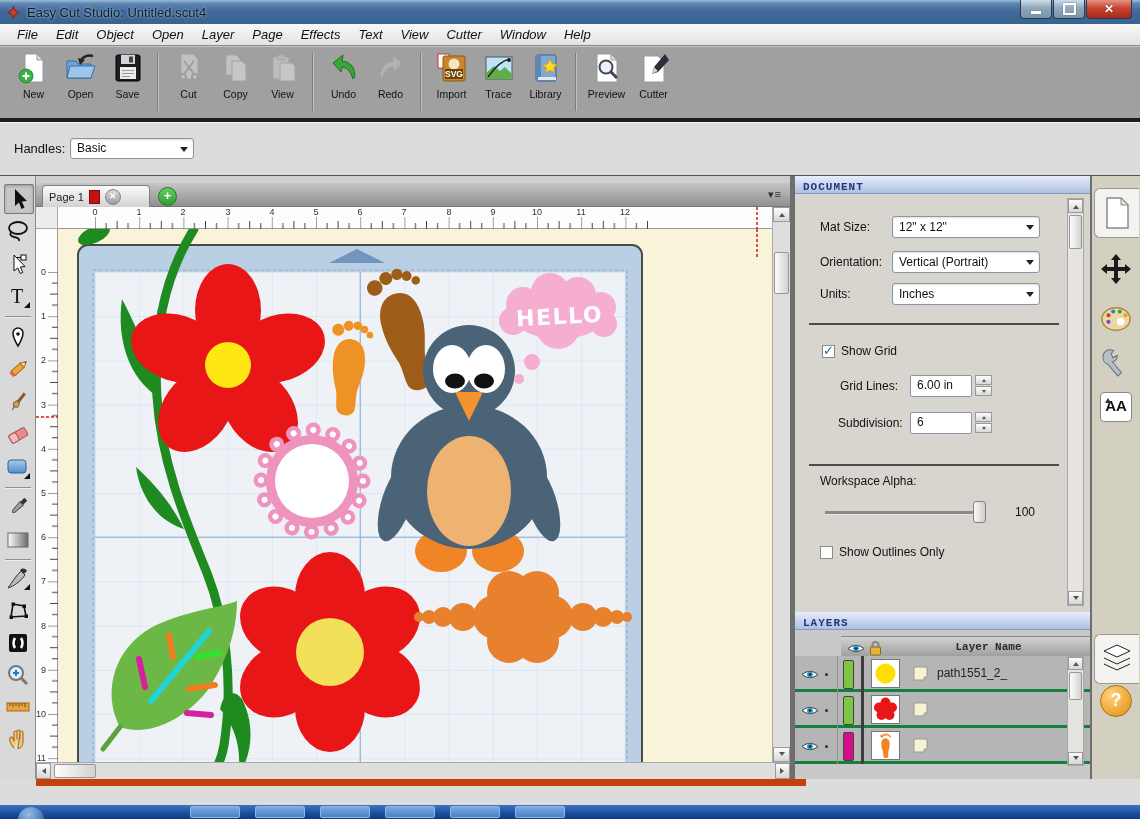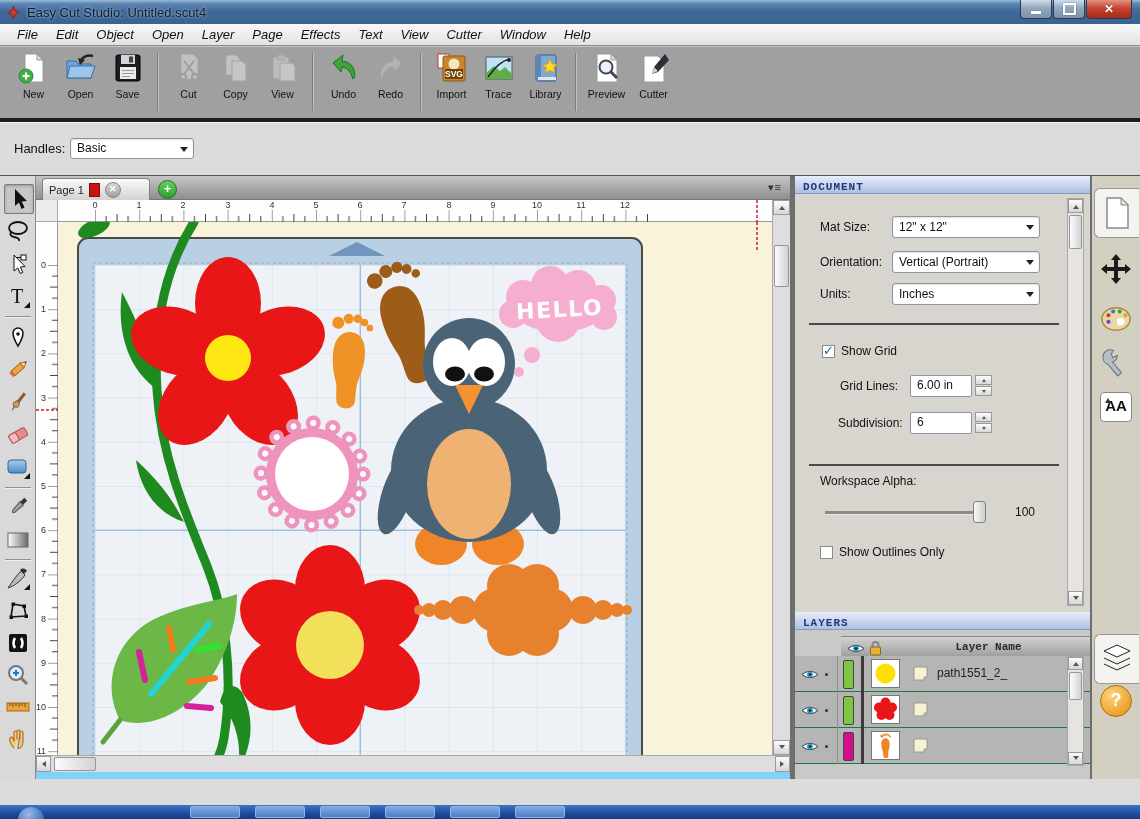--- a/index.html
+++ b/index.html
@@ -45,21 +45,21 @@
   
   .main{position:absolute;left:0;top:176px;width:1140px;height:603px;background:#cfcfcf;}
   
   .left-tools{position:absolute;left:0;top:0;width:36px;height:603px;background:#d9d9d9;
     border-right:1px solid #8a8a8a;box-sizing:border-box;}
   .tool{position:absolute;left:4px;width:28px;height:28px;display:flex;align-items:center;justify-content:center;}
   .tool svg{width:26px;height:26px;}
   .tool.selected{background:#c7c7c7;border:1px solid #7a7a7a;border-radius:2px;box-shadow:inset 0 1px 3px #999;}
   .tdiv{position:absolute;left:5px;width:26px;height:0;border-top:1px solid #909090;border-bottom:1px solid #efefef;}
   
-  .canvas-col{position:absolute;left:36px;top:0;width:770px;height:603px;background:#7dd3fc;}
+  .canvas-col{position:absolute;left:36px;top:7px;width:770px;height:603px;background:#c2410c;}
   .tabbar{position:absolute;left:0;top:0;width:754px;height:24px;
     background:linear-gradient(#c6c6c6,#8f8f8f);border-bottom:1px solid #777;box-sizing:border-box;}
   .ptab{position:absolute;left:6px;top:2px;height:22px;width:108px;
     background:linear-gradient(#fbfbfb,#d2d2d2);border:1px solid #808080;border-bottom:none;
     border-radius:4px 4px 0 0;display:flex;align-items:center;font-size:11px;color:#222;padding:0 6px;box-sizing:border-box;}
   .ptab .swatch{width:9px;height:12px;background:#c61212;border:1px solid #7c0d0d;margin:0 5px;}
   .tab-close{width:14px;height:14px;border-radius:50%;background:linear-gradient(#d8d8d8,#9f9f9f);
     border:1px solid #848484;color:#fff;font-size:9px;line-height:12px;text-align:center;font-weight:bold;}
   .tab-add{position:absolute;left:122px;top:4px;width:17px;height:17px;border-radius:50%;
     background:linear-gradient(#62cf62,#2f9e2f);border:1px solid #1d7a1d;color:#fff;
@@ -113,21 +113,21 @@
     border:1px solid #808080;border-radius:3px;box-sizing:border-box;}
   .pscroll{position:absolute;left:272px;width:17px;background:#e6e4e0;border:1px solid #a8a8a8;box-sizing:border-box;}
   
   .layers-section{position:absolute;left:0;top:436px;width:295px;height:167px;background:#c9c9c9;}
   .lcolhead{position:absolute;left:0;top:24px;width:295px;height:22px;
     background:linear-gradient(#d2d2d2,#9d9d9d);border-top:1px solid #888;border-bottom:1px solid #777;
     box-sizing:border-box;display:flex;align-items:center;margin-left:46px;}
   .lcolhead .cname{position:absolute;left:0;width:100%;text-align:center;
     font-family:"Liberation Mono",monospace;font-size:11px;font-weight:bold;color:#2a2a2a;}
   .lrow{position:absolute;left:0;width:295px;height:36px;background:#b5b5b5;
-    border-bottom:1px solid #15803d;box-sizing:border-box;}
+    border-bottom:3px solid #15803d;box-sizing:border-box;}
   .lrow .cell-border{position:absolute;top:0;height:36px;border-left:1px solid #8f8f8f;}
   .eyewrap{position:absolute;left:6px;top:11px;width:18px;height:13px;}
   .ldot{position:absolute;left:30px;top:17px;width:3px;height:3px;border-radius:50%;background:#333;}
   .lbar{position:absolute;left:48px;top:4px;width:9px;height:27px;border:1px solid #444;border-radius:2px;}
   .lthumb{position:absolute;left:76px;top:3px;width:29px;height:29px;background:#fff;border:1px solid #777;
     box-sizing:border-box;}
   .lnote{position:absolute;left:118px;top:10px;width:16px;height:16px;}
   .lname{position:absolute;left:142px;top:10px;font-size:12px;color:#222;}
   .ldark{position:absolute;left:66px;top:0;width:3px;height:36px;background:#3c3c3c;}
   

